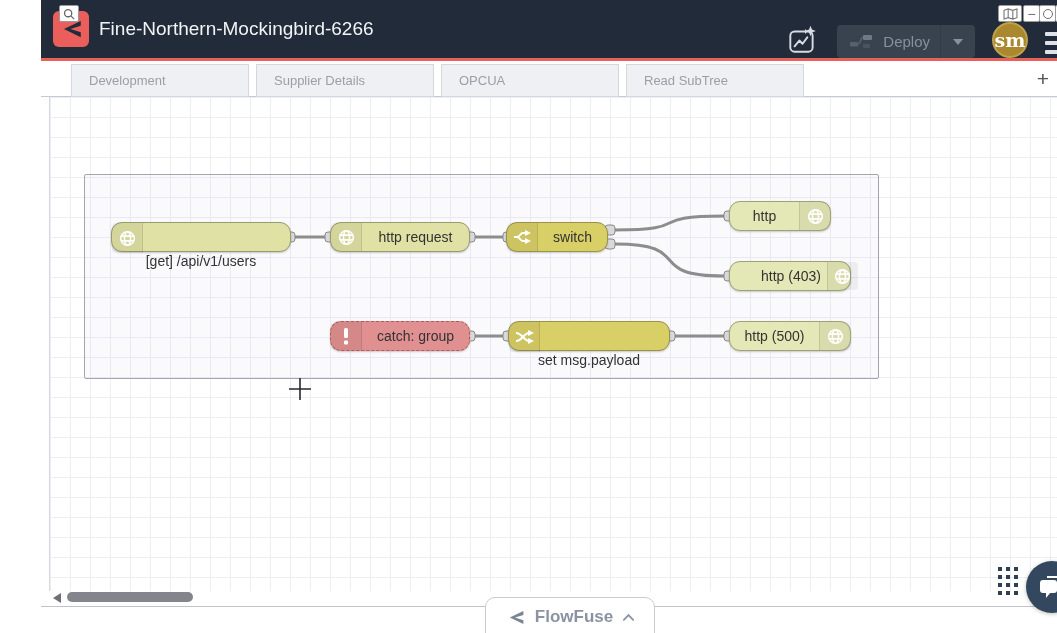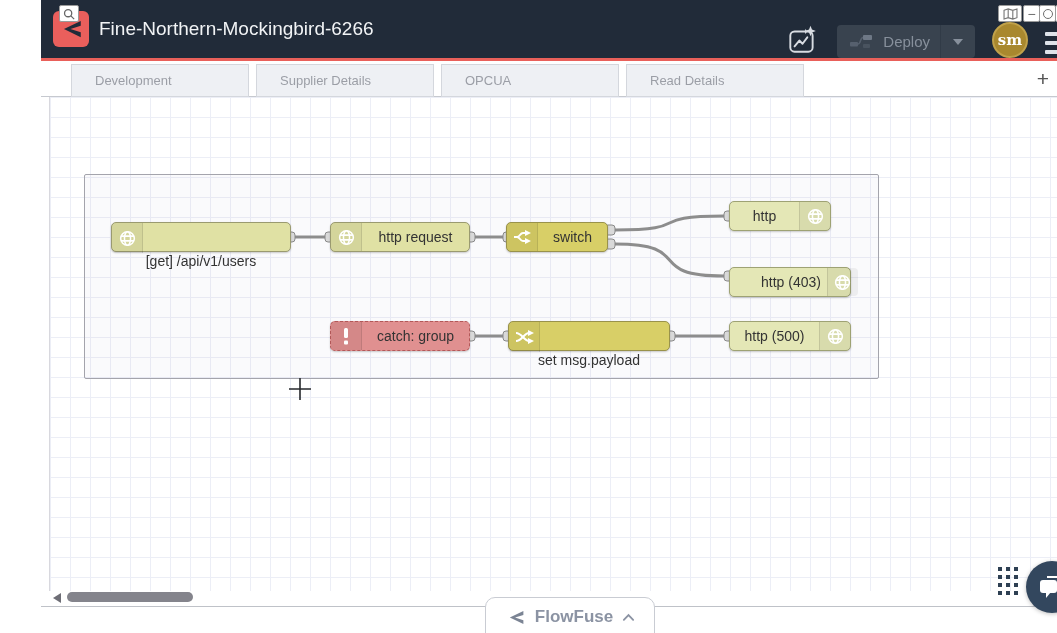--- a/index.html
+++ b/index.html
@@ -17,51 +17,51 @@
   .hdr-right{position:absolute;right:18px;top:0;height:58px;display:flex;align-items:flex-end;gap:17px;}
   .assist-btn{width:36px;height:36px;display:flex;align-items:center;justify-content:center;cursor:pointer;}
   .deploy-btn{height:33px;background:#39434f;border-radius:4px;display:flex;align-items:center;
               padding:0 0 0 12px;cursor:default;}
   .deploy-label{color:#87909c;font-size:15px;margin:0 10px 0 10px;}
   .deploy-caret-zone{height:33px;display:flex;align-items:center;padding:0 12px;border-left:1px solid #313b47;}
   .caret-down{width:0;height:0;border-left:5px solid transparent;border-right:5px solid transparent;
               border-top:6px solid #87909c;}
   .avatar{width:36px;height:36px;border-radius:50%;background:var(--avatar-gold,#a9882e);
           border:2px solid #c0a14a;box-sizing:border-box;display:flex;align-items:center;justify-content:center;
-          color:#fff;font-family:"DejaVu Serif",serif;font-size:15px;font-weight:600;cursor:pointer;}
+          color:#fff;font-family:"DejaVu Serif",serif;font-size:19px;font-weight:600;cursor:pointer;}
   .hamburger{display:flex;flex-direction:column;gap:5px;cursor:pointer;padding:4px 0;}
   .hamburger span{display:block;width:35px;height:4px;background:#dfe3e9;border-radius:1px;}
 
   
   .tabbar{position:absolute;left:0;top:61px;width:1049px;height:36px;background:#fff;
           border-bottom:1px solid #c6c9cf;box-sizing:border-box;}
   .tab-strip{display:flex;align-items:flex-end;height:36px;padding-left:30px;gap:7px;}
   .tab{width:178px;height:33px;box-sizing:border-box;background:#eef0f4;border:1px solid #d4d7dd;
-       display:flex;align-items:center;padding:0 23px;font-size:13px;color:#9b9ea6;
+       display:flex;align-items:center;padding:0 17px;font-size:13px;color:#9b9ea6;
        white-space:nowrap;overflow:hidden;cursor:pointer;}
   .tab.active{background:#fff;border-color:#c6c9cf;border-bottom:1px solid #fff;height:34px;
               margin-bottom:-1px;color:#4c4c4c;font-weight:700;z-index:3;position:relative;}
   .add-tab-btn{position:absolute;left:989px;top:66px;width:26px;height:26px;display:flex;align-items:center;
                justify-content:center;color:#555;font-size:21px;font-weight:400;cursor:pointer;}
   .tab-menu-btn{position:absolute;left:1022px;top:66px;width:24px;height:26px;display:flex;align-items:center;
                 justify-content:center;cursor:pointer;}
   .tab-menu-btn .caret-down{border-top-color:#555;}
 
   
   .canvas{position:absolute;left:8px;top:97px;width:1024px;height:494px;background:#fff;
           border-left:1px solid #d8d8de;box-sizing:border-box;
           background-image:linear-gradient(to right,#eceef6 1px,transparent 1px),
                            linear-gradient(to bottom,#eceef6 1px,transparent 1px);
           background-size:20px 20px;}
   .flow-group{position:absolute;border:1px solid #a4a4ac;border-radius:2px;
               background:rgba(160,160,190,0.05);}
   .wires-svg{position:absolute;left:0;top:0;width:100%;height:100%;}
   .wire{fill:none;stroke:var(--wire,#8d8d8d);stroke-width:3;stroke-linecap:round;cursor:pointer;}
   .port{fill:#d9d9d9;stroke:#888;stroke-width:1;cursor:crosshair;}
-  .node{position:absolute;border:1px solid #999;border-radius:5px;box-sizing:border-box;
+  .node{position:absolute;border:1px solid #999;border-radius:11px;box-sizing:border-box;
         display:flex;align-items:stretch;box-shadow:0 1px 2px rgba(0,0,0,0.2);cursor:move;}
   .node.dashed{border-style:dashed;}
   .node-icon{width:30px;flex:0 0 30px;background:rgba(0,0,0,0.05);display:flex;align-items:center;
              justify-content:center;}
   .node-icon.left{border-right:1px solid rgba(0,0,0,0.1);border-radius:4px 0 0 4px;}
   .node-icon.right{border-left:1px solid rgba(0,0,0,0.1);border-radius:0 4px 4px 0;}
   .node-label{flex:1;display:flex;align-items:center;justify-content:center;font-size:14px;
               color:#333;white-space:nowrap;padding:0 6px;}
   .cursor-cross{position:absolute;width:22px;height:22px;pointer-events:none;}
 
@@ -156,21 +156,21 @@
         <div class="tab">
           <span>Development</span>
         </div>
         <div class="tab">
           <span>Supplier Details</span>
         </div>
         <div class="tab">
           <span>OPCUA</span>
         </div>
         <div class="tab">
-          <span>Read Details</span>
+          <span>Read SubTree</span>
         </div>
       </div>
   </div>
   <div class="add-tab-btn">
     <span>+</span>
   </div>
   <div class="tab-menu-btn">
     <span class="caret-down"></span>
   </div>
 
@@ -239,21 +239,21 @@
           <div class="node-icon right">
             <svg width="19" height="19" viewBox="0 0 20 20">
               <g fill="none" stroke="#fff" stroke-width="1.6">
                 <circle cx="10" cy="10" r="7.2"></circle>
                 <ellipse cx="10" cy="10" rx="3.2" ry="7.2"></ellipse>
                 <path d="M3.2 7.5h13.6M3.2 12.5h13.6"></path>
               </g>
             </svg>
           </div>
         </div>
-        <div class="node" style="left: 679px; top: 170px; width: 122px; height: 30px; background: rgb(228, 231, 182); border-color: rgb(158, 162, 116); padding-left: 25px;">
+        <div class="node" style="left: 679px; top: 164px; width: 122px; height: 30px; background: rgb(228, 231, 182); border-color: rgb(158, 162, 116); padding-left: 25px;">
           <div class="node-label">http (403)</div>
           <div class="node-icon right">
             <svg width="19" height="19" viewBox="0 0 20 20">
               <g fill="none" stroke="#fff" stroke-width="1.6">
                 <circle cx="10" cy="10" r="7.2"></circle>
                 <ellipse cx="10" cy="10" rx="3.2" ry="7.2"></ellipse>
                 <path d="M3.2 7.5h13.6M3.2 12.5h13.6"></path>
               </g>
             </svg>
           </div>

